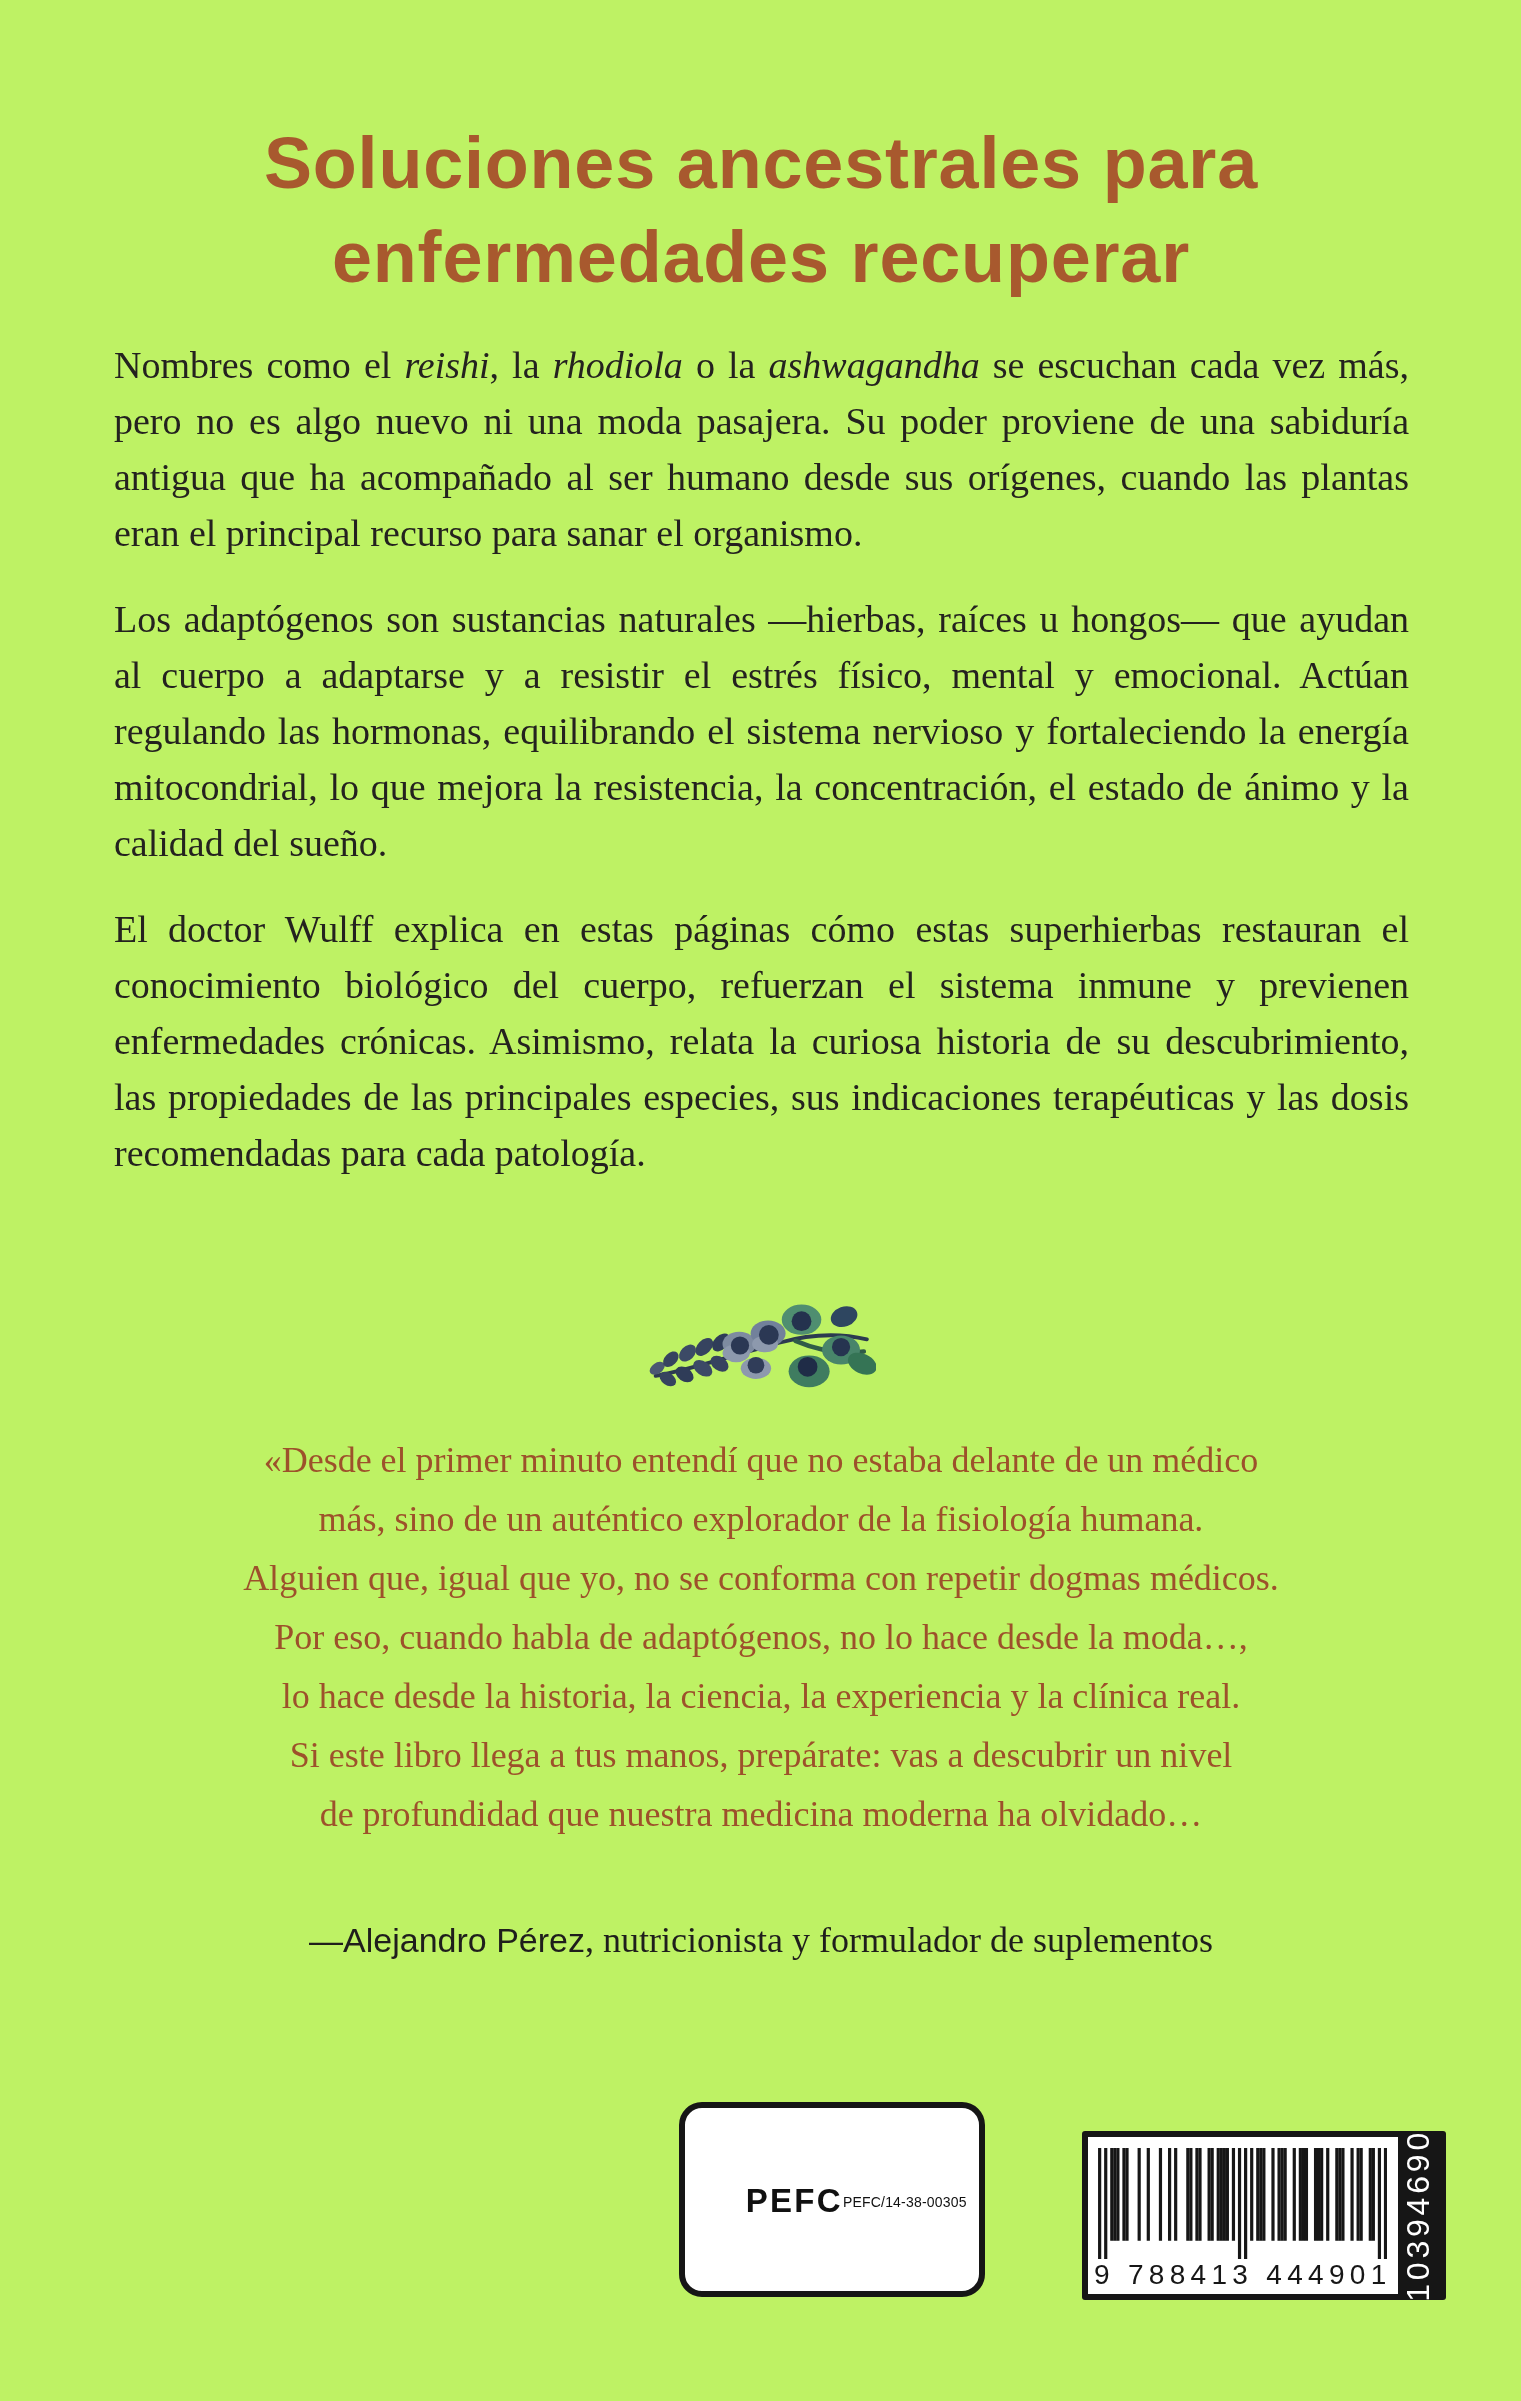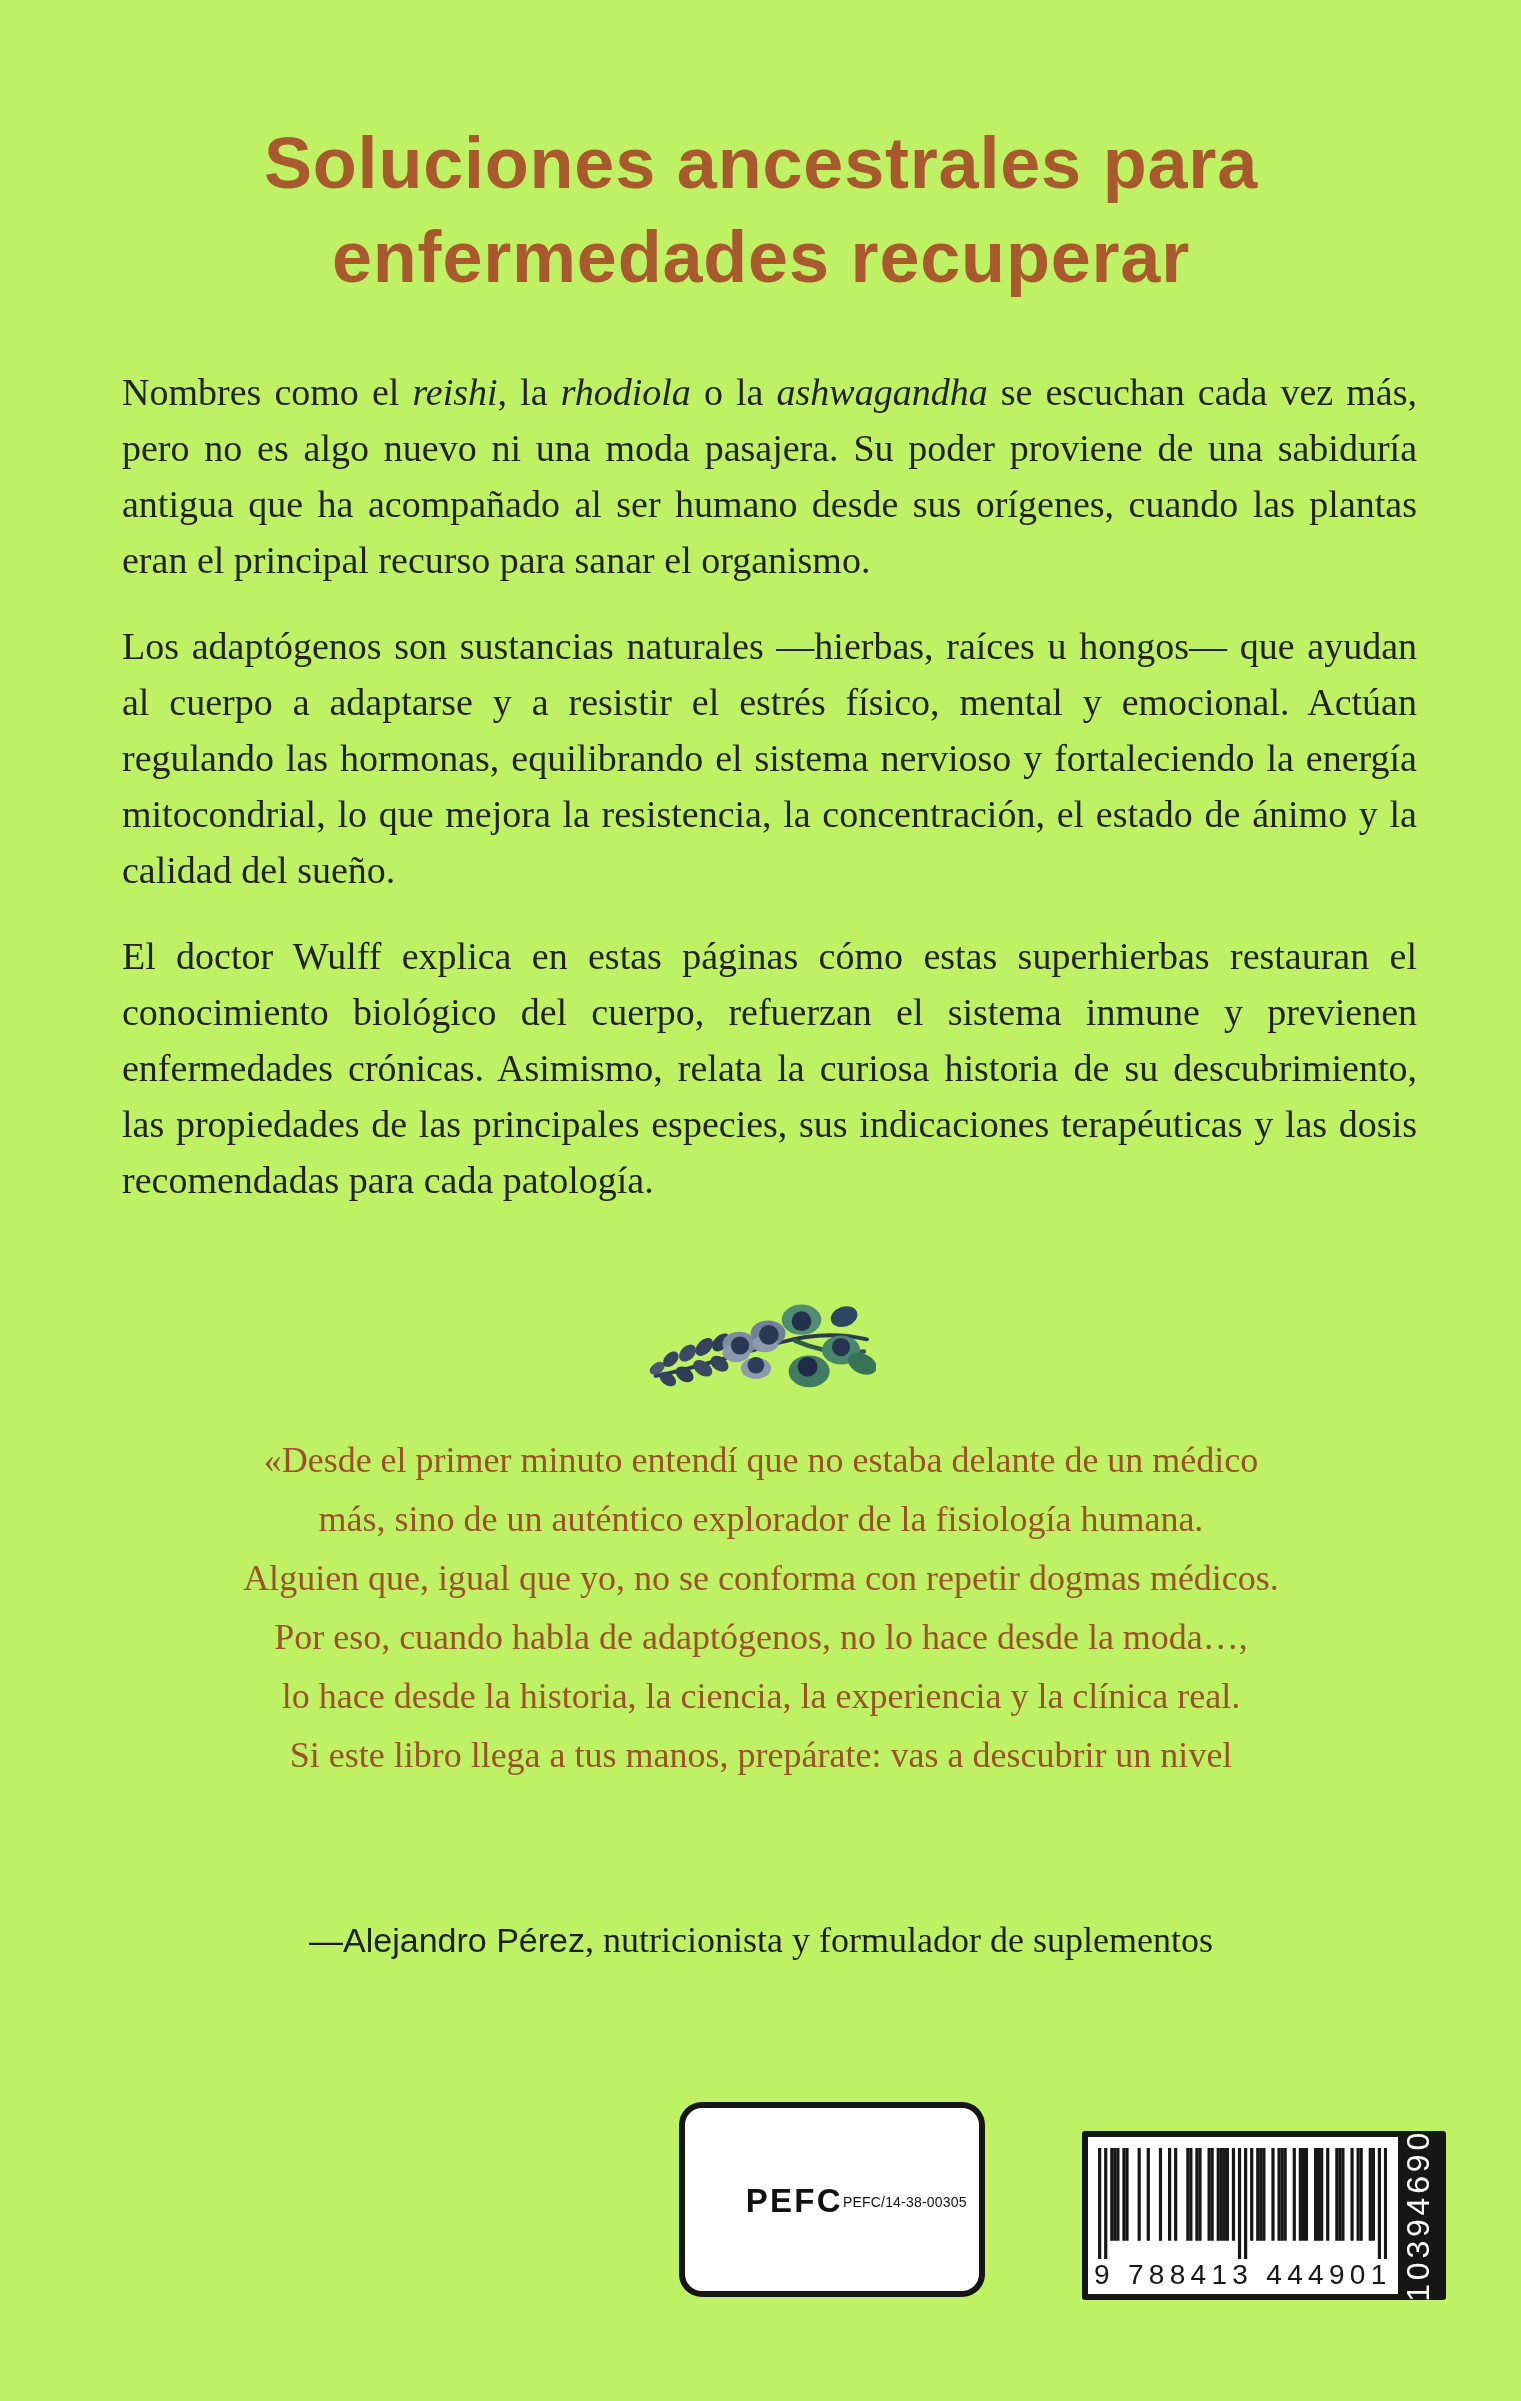--- a/index.html
+++ b/index.html
@@ -14,24 +14,23 @@
   .title{
     position:absolute;top:116px;left:0;right:0;
     text-align:center;
     font-family:"Liberation Sans",sans-serif;
     font-weight:700;
     font-size:72px;line-height:94px;
     color:#a8592e;
     letter-spacing:0.8px;
   }
   .body-block{
-    position:absolute;top:364px;left:114px;width:1295px;
+    position:absolute;top:337px;left:114px;width:1295px;
     font-size:38px;line-height:56px;
     text-align:justify;
-    margin-left:8px;
   }
   .body-block p{margin:0 0 30px 0;}
   .it{font-style:italic;}
   .sprig{position:absolute;top:1283px;left:645px;width:231px;height:125px;}
   .quote{
     position:absolute;top:1431px;left:76px;width:1370px;
     text-align:center;
     font-size:36px;line-height:59px;
     color:#9d512b;
   }
@@ -147,20 +146,21 @@
     </g>
   </svg>
 
   <div class="quote">
     <div class="qline">«Desde el primer minuto entendí que no estaba delante de un médico</div>
     <div class="qline">más, sino de un auténtico explorador de la fisiología humana.</div>
     <div class="qline">Alguien que, igual que yo, no se conforma con repetir dogmas médicos.</div>
     <div class="qline">Por eso, cuando habla de adaptógenos, no lo hace desde la moda…,</div>
     <div class="qline">lo hace desde la historia, la ciencia, la experiencia y la clínica real.</div>
     <div class="qline">Si este libro llega a tus manos, prepárate: vas a descubrir un nivel</div>
+    <div class="qline">de profundidad que nuestra medicina moderna ha olvidado…</div>
   </div>
 
   <div class="attribution">
     <span class="name">—Alejandro Pérez</span><span>, nutricionista y formulador de suplementos</span>
   </div>
 
 
   <div class="pefc-card">
     <div class="pefc-left">
       <svg width="90" height="85" viewBox="0 0 100 96" xmlns="http://www.w3.org/2000/svg">

